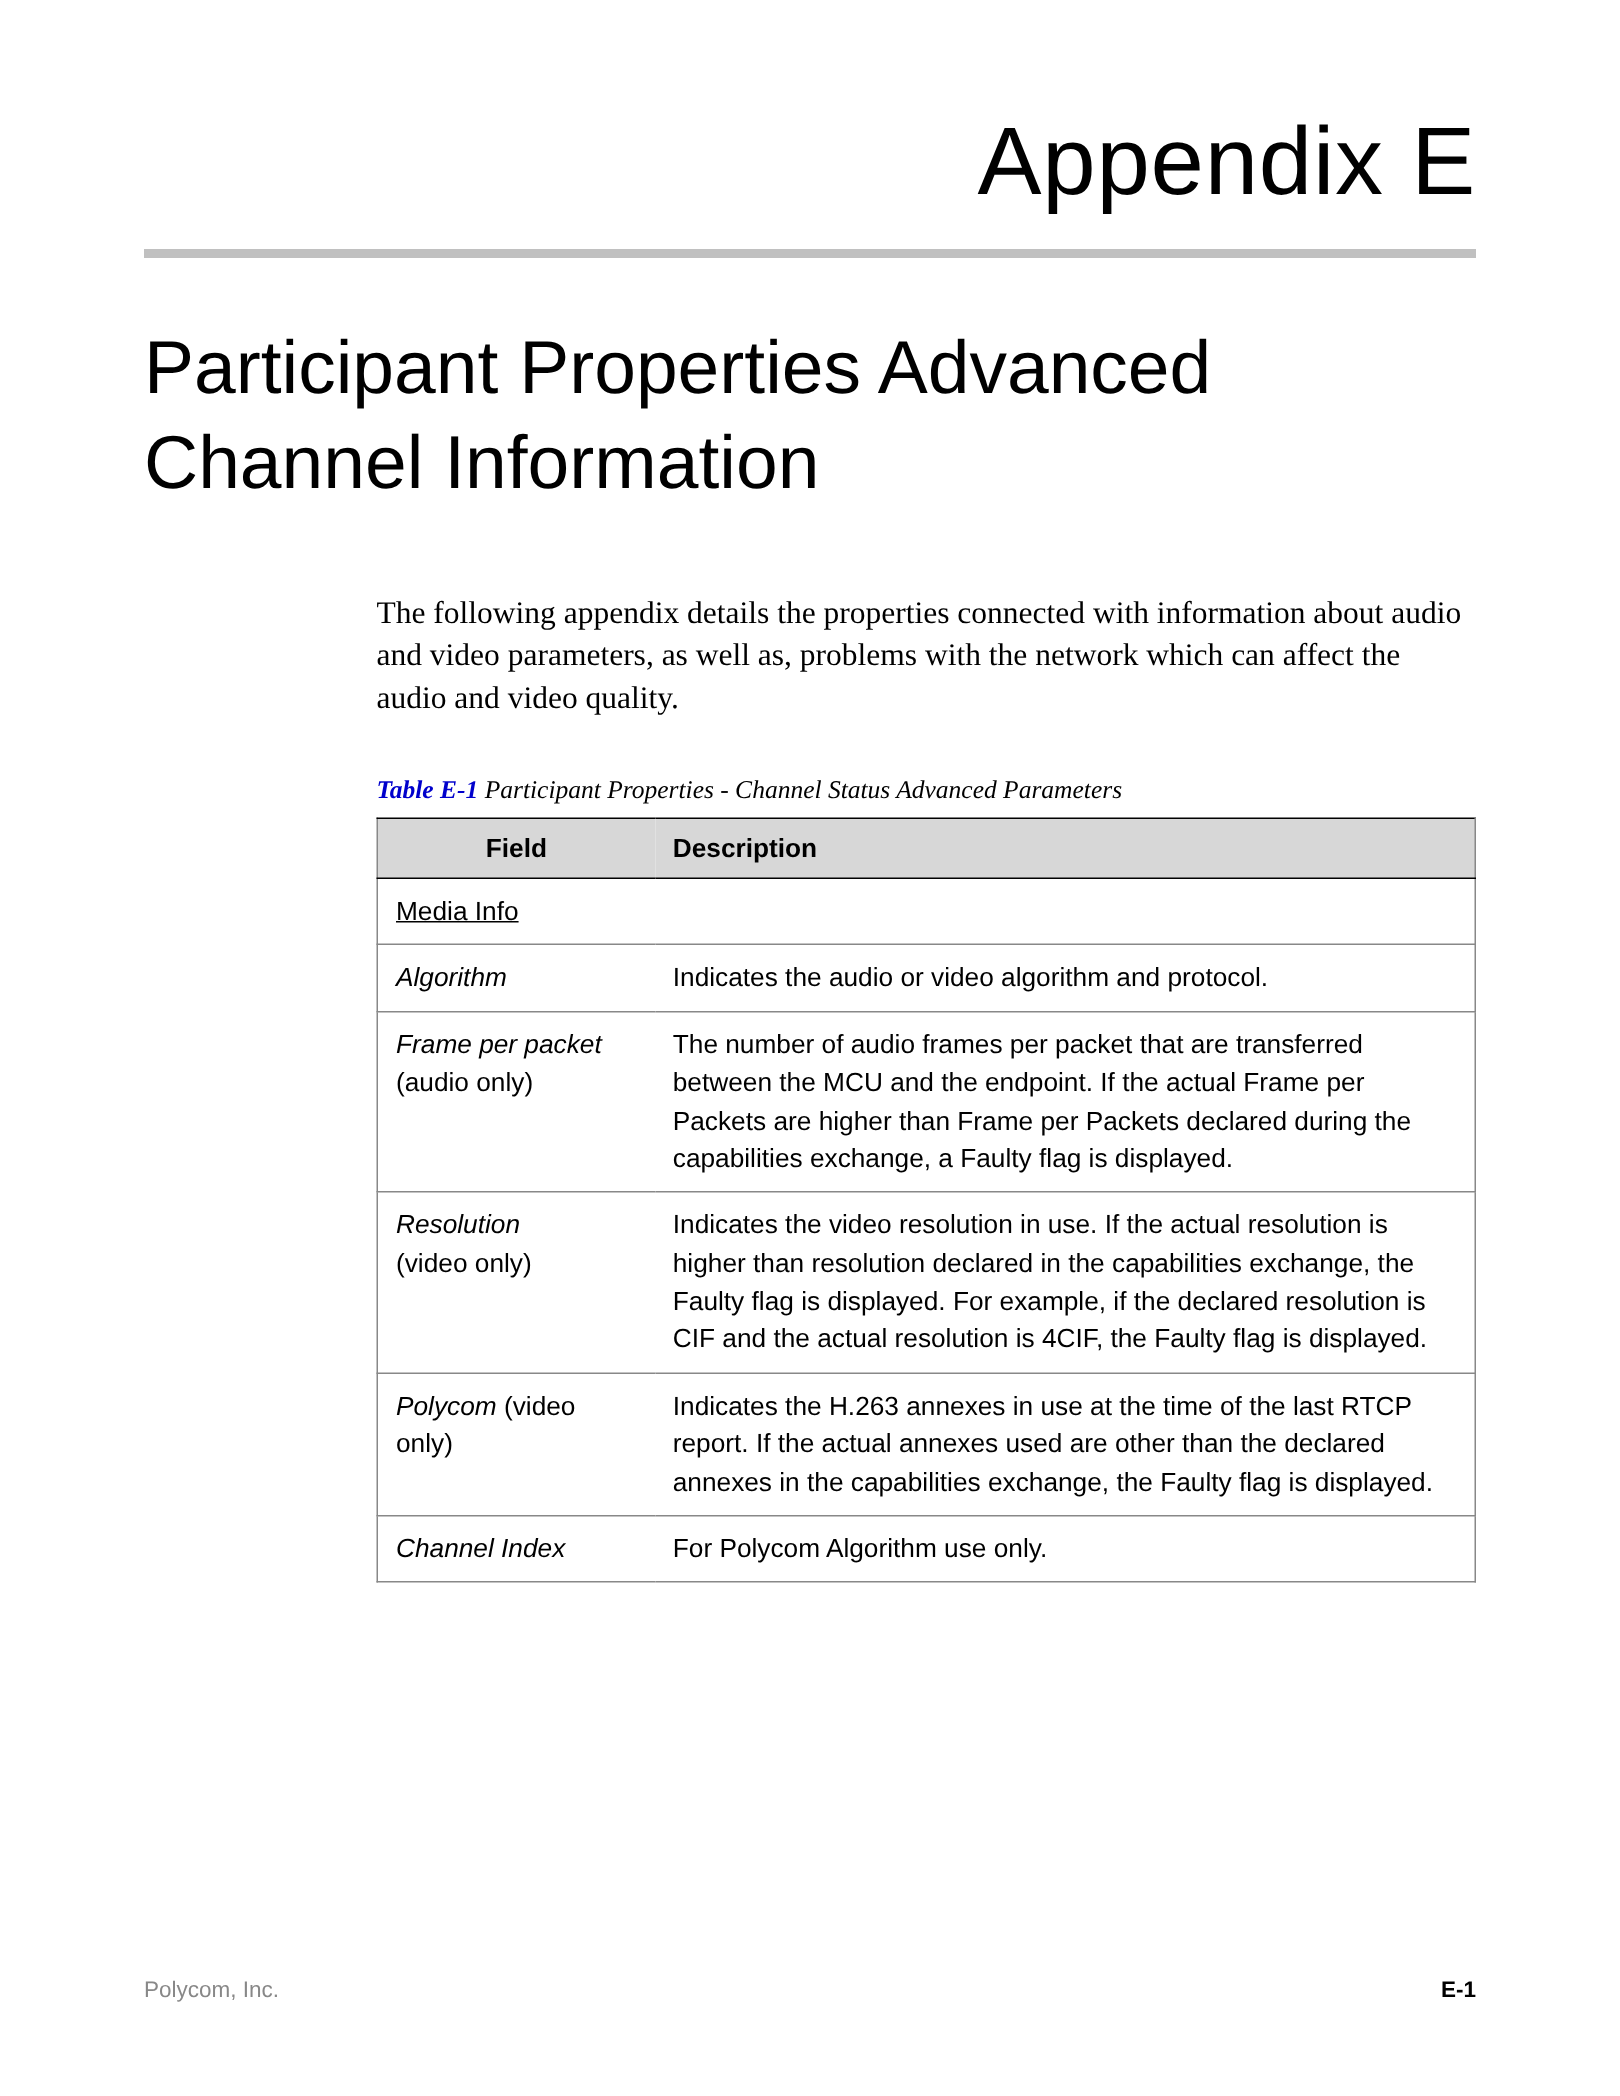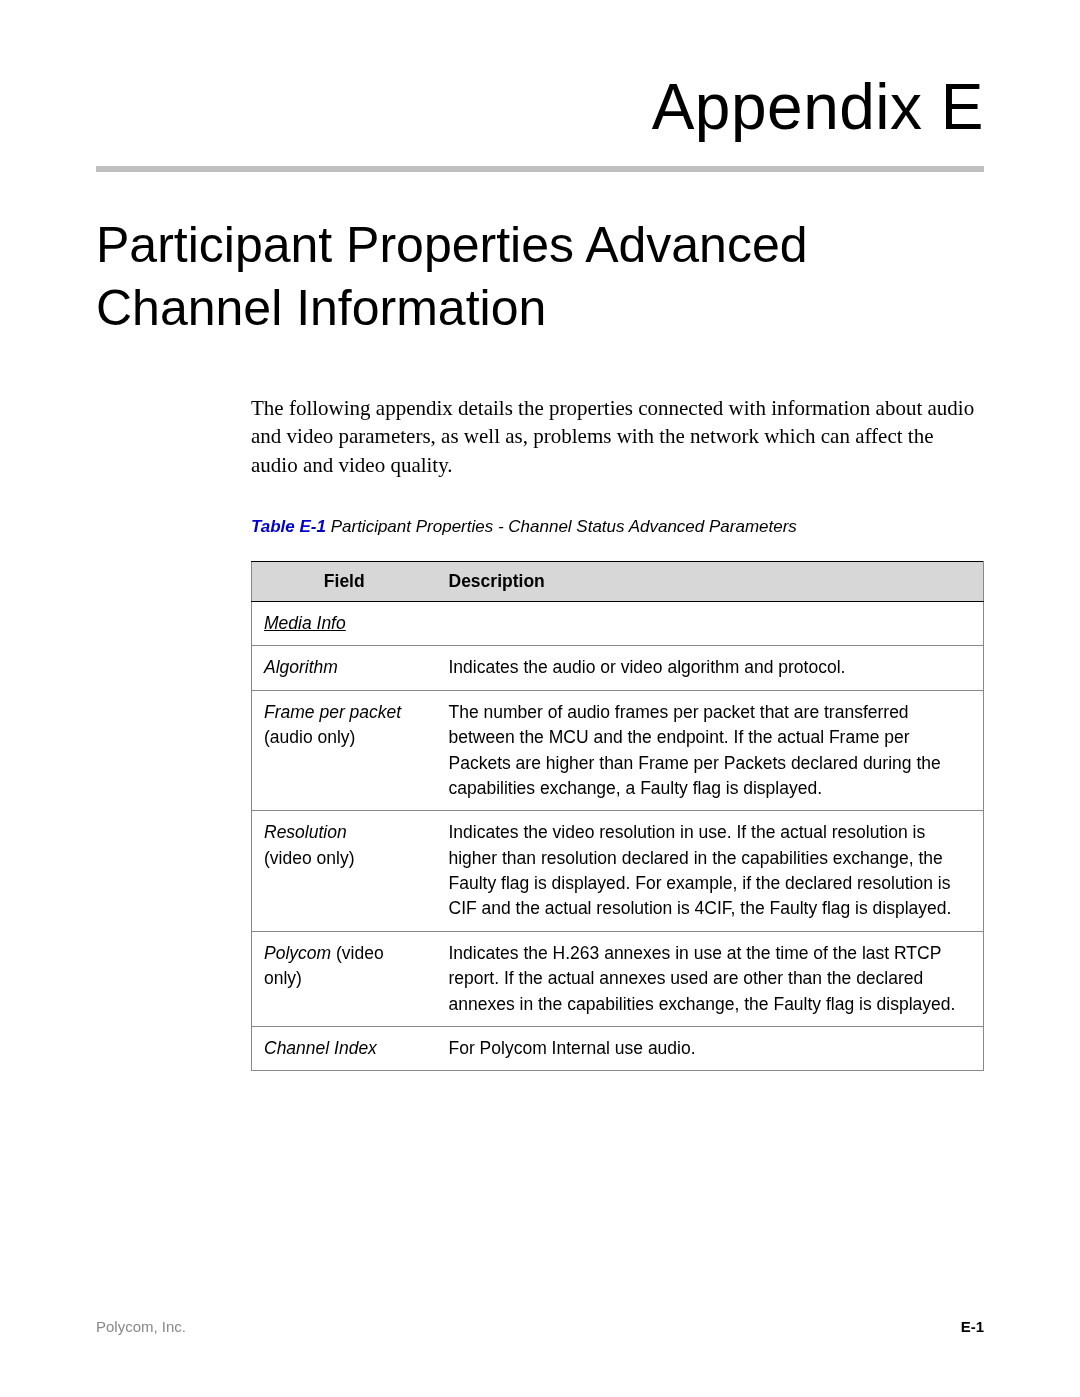--- a/index.html
+++ b/index.html
@@ -35,24 +35,24 @@
   .intro-block {
     margin-left: 155px;
   }
   .intro {
     font-family: "Book Antiqua", Palatino, "Palatino Linotype", Georgia, serif;
     font-size: 21px;
     line-height: 1.35;
     margin-bottom: 38px;
   }
   .table-caption {
-    font-family: Liberation Sans, sans-serif;
+    font-family: Liberation Serif, serif;
     font-size: 17px;
     font-style: italic;
-    margin-bottom: 24px;
+    margin-bottom: 8px;
   }
   .table-caption .label {
     color: #0000cc;
     font-weight: 700;
     font-style: italic;
   }
   table.props {
     width: 100%;
     border-collapse: collapse;
     font-family: Arial, Helvetica, sans-serif;
@@ -81,21 +81,20 @@
     border-bottom: 1px solid #888;
   }
   table.props td:first-child {
     border-left: 1px solid #888;
     width: 185px;
   }
   table.props td:last-child {
     border-right: 1px solid #888;
   }
   table.props tr.section-row td {
-    font-style: italic;
     text-decoration: underline;
     font-weight: 400;
   }
   .field-name {
     font-style: italic;
   }
   .field-qual {
     font-style: normal;
   }
   .footer {
@@ -151,21 +150,21 @@
         <tr>
           <td><span class="field-name">Resolution</span><br><span class="field-qual"> (video only)</span></td>
           <td>Indicates the video resolution in use. If the actual resolution is higher than resolution declared in the capabilities exchange, the Faulty flag is displayed. For example, if the declared resolution is CIF and the actual resolution is 4CIF, the Faulty flag is displayed.</td>
         </tr>
         <tr>
           <td><span class="field-name">Polycom</span><span class="field-qual"> (video only)</span></td>
           <td>Indicates the H.263 annexes in use at the time of the last RTCP report. If the actual annexes used are other than the declared annexes in the capabilities exchange, the Faulty flag is displayed.</td>
         </tr>
         <tr>
           <td><span class="field-name">Channel Index</span><span class="field-qual"></span></td>
-          <td>For Polycom Internal use audio.</td>
+          <td>For Polycom Algorithm use only.</td>
         </tr>
       </tbody>
     </table>
   </div>
 </div>
 
 <div class="footer">
   <span>Polycom, Inc.</span>
   <span class="pg">E-1</span>
 </div>

